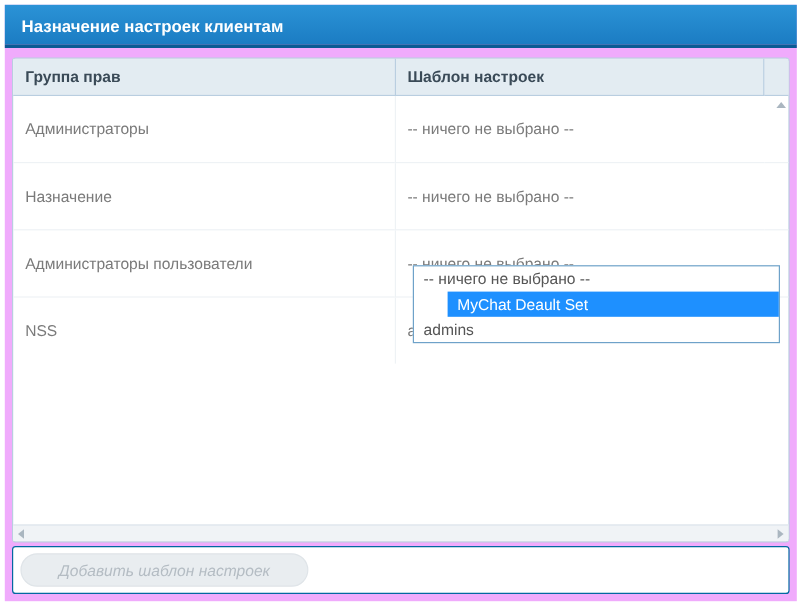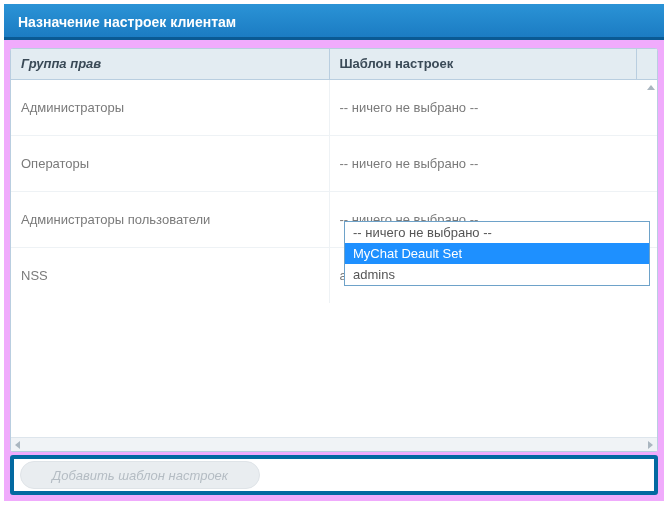--- a/index.html
+++ b/index.html
@@ -41,21 +41,21 @@
   .table th {
     background: #e3ecf2;
     color: #3a4a57;
     text-align: left;
     font-weight: bold;
     padding: 6px 10px;
     border-bottom: 1px solid #b9cee0;
     font-size: 13px;
     height: 30px;
   }
-  .th-group { width: 318px; border-right: 1px solid #b9cee0; font-style: italic;}
+  .th-group { width: 318px; border-right: 1px solid #b9cee0;}
   .th-template { border-right: 1px solid #b9cee0;}
   .th-scroll { width: 16px; }
   .table td {
     padding: 20px 10px;
     color: #7a7a7a;
     border-top: 1px solid #eef2f5;
     height: 24px;
     font-size: 13px;
     vertical-align: middle;
   }
@@ -99,20 +99,21 @@
   }
   .dropdown .opt {
     padding: 3px 8px;
     font-size: 13px;
     color: #555;
     cursor: default;
   }
   .dropdown .opt.highlight {
     background: #1e90ff;
     color: #fff;
+    margin-left: 28px;
   }
   .scroll-arrow-up, .scroll-arrow-down {
     position: absolute;
     right: 2px;
     width: 0; height: 0;
     border-left: 4px solid transparent;
     border-right: 4px solid transparent;
   }
   .scroll-arrow-up { top: 36px; border-bottom: 5px solid #aab6c0;}
   .hscroll {
@@ -127,21 +128,21 @@
     width: 0; height: 0;
     border-top: 4px solid transparent;
     border-bottom: 4px solid transparent;
   }
   .hscroll .larrow { left: 4px; border-right: 5px solid #aab6c0;}
   .hscroll .rarrow { right: 4px; border-left: 5px solid #aab6c0;}
   .footer {
     position: absolute;
     left: 6px; bottom: 6px;
     width: 648px; height: 40px;
-    border: 4px solid #0369a1;
+    border: 1px solid #0369a1;
     border-radius: 3px;
     background: #fff;
     display: flex;
     align-items: center;
     padding: 6px;
     gap: 8px;
   }
   .btn {
     flex: 0 0 auto;
     height: 28px;
@@ -185,21 +186,21 @@
           <th class="th-scroll"></th>
         </tr>
       </thead>
       <tbody>
         <tr>
           <td class="td-group">Администраторы</td>
           <td>-- ничего не выбрано --</td>
           <td></td>
         </tr>
         <tr>
-          <td class="td-group">Операторы</td>
+          <td class="td-group">Назначение</td>
           <td>-- ничего не выбрано --</td>
           <td></td>
         </tr>
         <tr>
           <td class="td-group">Администраторы пользователи</td>
           <td>-- ничего не выбрано --</td>
           <td></td>
         </tr>
         <tr>
           <td class="td-group">NSS</td>

